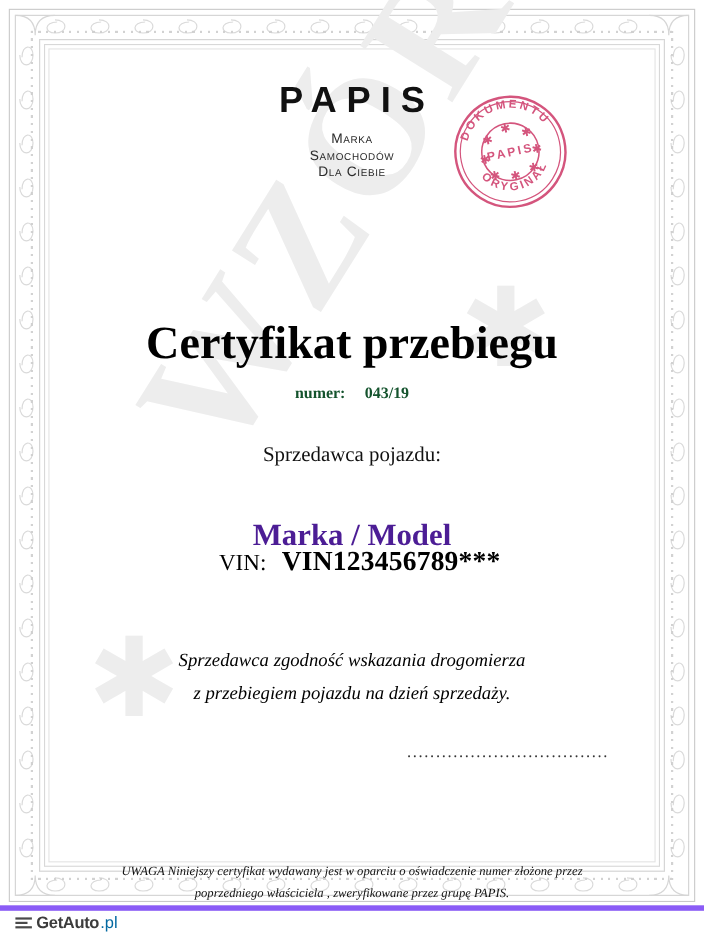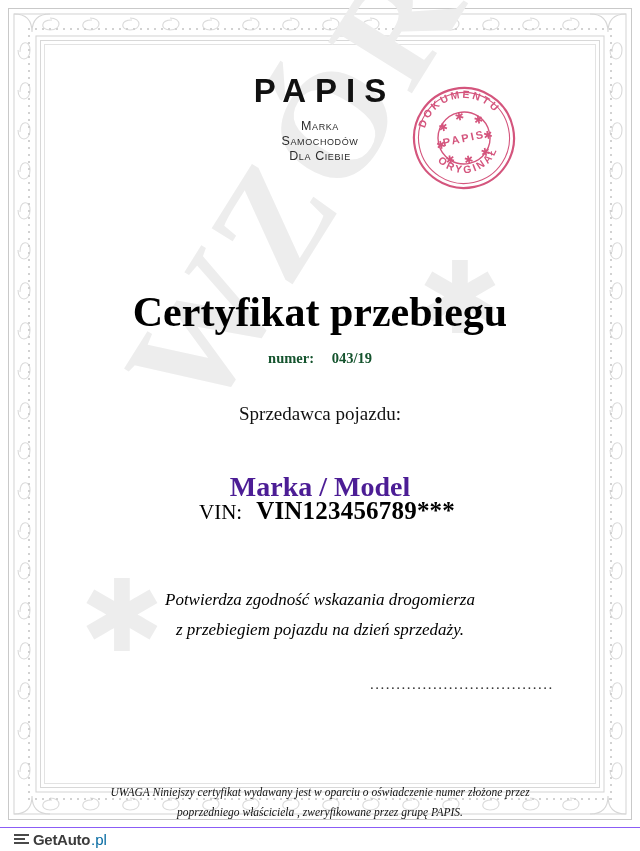--- a/index.html
+++ b/index.html
@@ -239,21 +239,21 @@
   }
 
   
   .bottom-bar {
     position: absolute;
     left: 0;
     bottom: 0;
     width: 640px;
     height: 23px;
     background: #fff;
-    border-top: 1px solid #8b5cf6;
+    border-top: 5px solid #8b5cf6;
   }
   .getauto {
     position: absolute;
     left: 14px;
     top: 1px;
     display: flex;
     align-items: center;
     height: 21px;
   }
   .ga-icon {
@@ -439,21 +439,21 @@
 
   <div class="seller-label">Sprzedawca pojazdu:</div>
   <div class="seller-value">Marka / Model</div>
 
   <div class="vin-row">
     <span class="vin-label">VIN:</span>
     <span class="vin-value">VIN123456789***</span>
   </div>
 
   <div class="statement">
-    <div>Potwierdza zgodność wskazania drogomierza</div>
+    <div>Sprzedawca zgodność wskazania drogomierza</div>
     <div>z przebiegiem pojazdu na dzień sprzedaży.</div>
   </div>
 
   <div class="signature-line">...................................</div>
 
   <div class="footnote">
     <div>UWAGA Niniejszy certyfikat wydawany jest w oparciu o oświadczenie numer złożone przez</div>
     <div>poprzedniego  właściciela , zweryfikowane przez grupę PAPIS.</div>
   </div>
 

